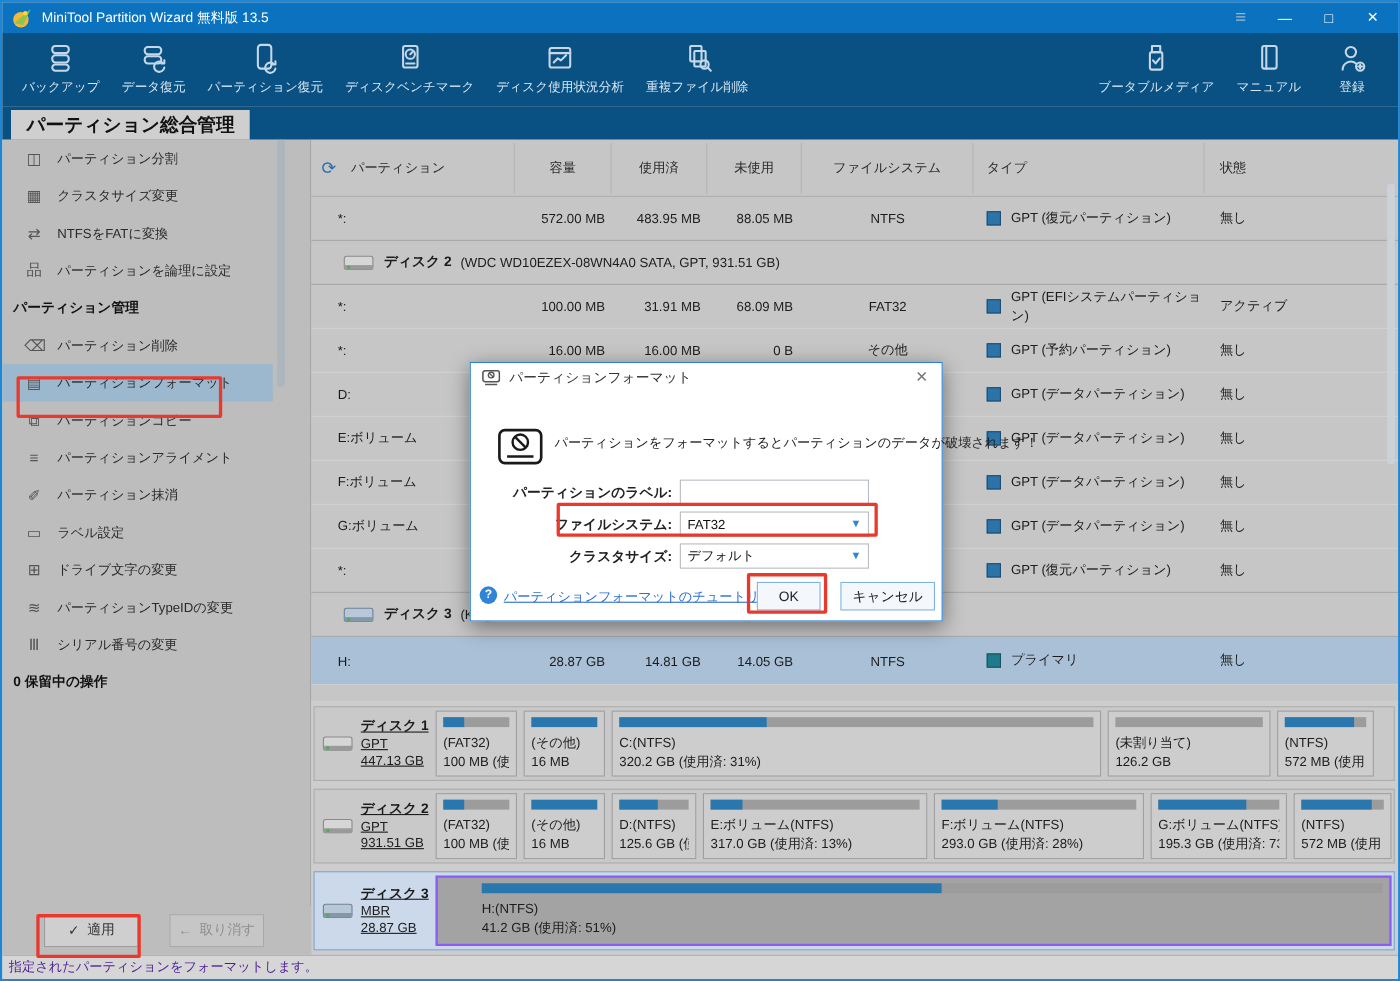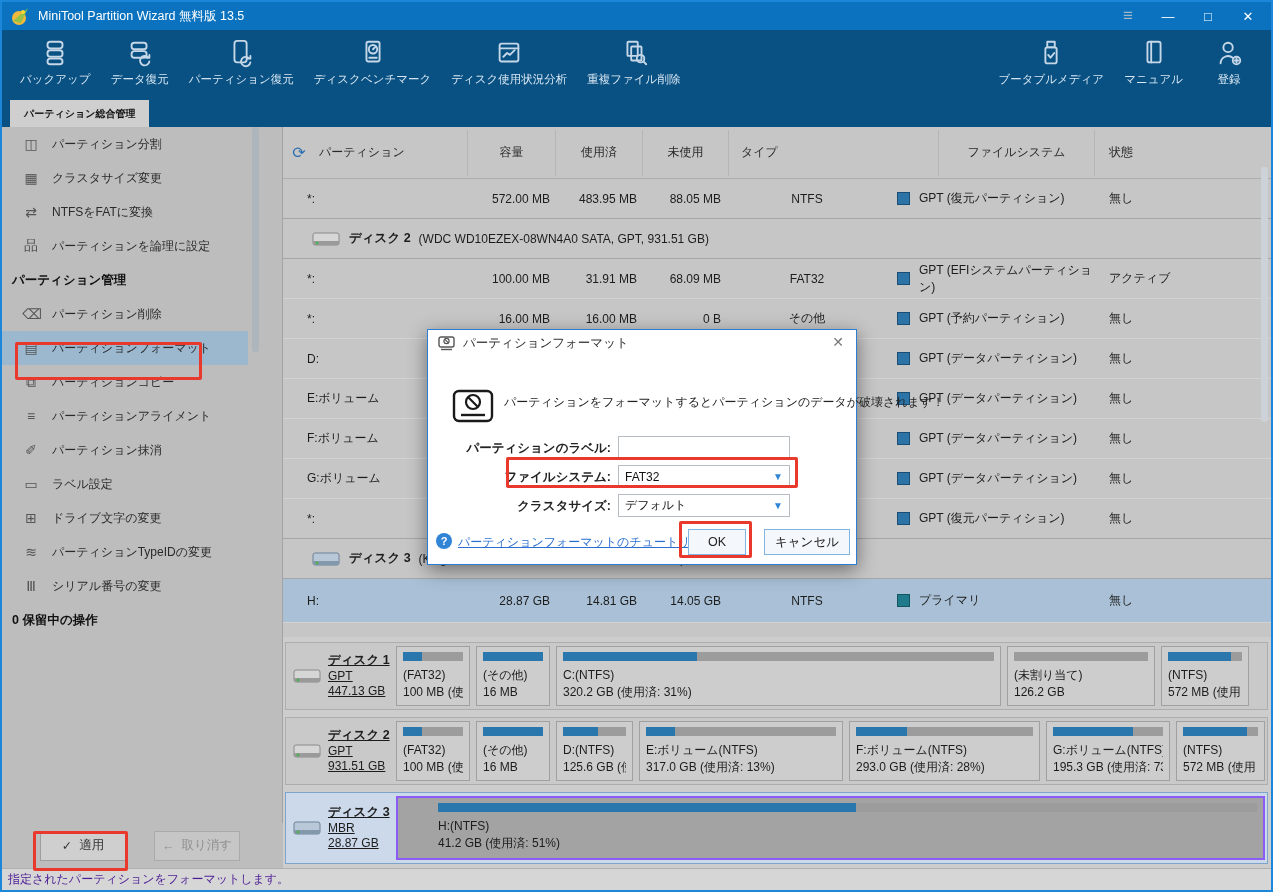--- a/index.html
+++ b/index.html
@@ -19,21 +19,21 @@
   .toolbar { position:absolute; left:0; top:28px; right:0; height:67px; background:#0a5183; display:flex; align-items:flex-start; padding:4px 6px 0 8px; }
   .tb-left { display:flex; }
   .tb-right { margin-left:auto; display:flex; }
   .tb-item { display:flex; flex-direction:column; align-items:center; padding:2px 10px; min-width:72px; cursor:default; }
   .tb-item .glyph { height:34px; display:flex; align-items:center; justify-content:center; }
   .tb-item .lbl { color:#d8e7f3; font-size:11.5px; white-space:nowrap; margin-top:2px; }
   .tbi { width:30px; height:30px; stroke:#c6d8e8; fill:none; stroke-width:2; stroke-linecap:round; stroke-linejoin:round; }
 
   
   .tabbar { position:absolute; left:0; top:95px; right:0; height:30px; background:#0a5183; }
-  .tab { position:absolute; left:8px; bottom:0; height:27px; background:#cfcfcf; color:#111; font-weight:bold; font-size:10px; display:flex; align-items:center; padding:0 14px; }
+  .tab { position:absolute; left:8px; bottom:0; height:27px; background:#cfcfcf; color:#111; font-weight:bold; font-size:17px; display:flex; align-items:center; padding:0 14px; }
 
   
   .sidebar { position:absolute; left:0; top:125px; width:281px; bottom:22px; background:#bdbdbd; border-right:1px solid #a3a3a3; }
   .side-item { display:flex; align-items:center; height:34px; padding-left:20px; gap:12px; color:#2a2a2a; cursor:default; }
   .side-item .sic { width:18px; text-align:center; color:#555; font-size:14px; }
   .side-item.selected { background:#9cb8cf; width:246px; }
   .side-header { height:34px; display:flex; align-items:center; padding-left:10px; font-weight:bold; color:#111; font-size:12.5px; }
   .side-scroll { position:absolute; left:250px; top:125px; width:7px; height:225px; background:#aeb6bd; border-radius:3px; }
 
   .bottom-buttons { position:absolute; left:0; bottom:22px; width:281px; height:45px; background:#bdbdbd; display:flex; align-items:center; gap:28px; padding-left:38px; }
@@ -289,22 +289,22 @@
 
   <div class="main">
     <div class="thead">
       <div class="hc c-part">
           <span class="refresh">⟳</span>
           <span>パーティション</span>
         </div>
       <div class="hc c-cap">容量</div>
       <div class="hc c-used">使用済</div>
       <div class="hc c-unused">未使用</div>
+      <div class="hc c-fs">ファイルシステム</div>
       <div class="hc c-type">タイプ</div>
-      <div class="hc c-fs">ファイルシステム</div>
       <div class="hc c-status">状態</div>
     </div>
 
     <div class="trow">
       <span class="c-part">*:</span>
       <span class="c-cap">572.00 MB</span>
       <span class="c-used">483.95 MB</span>
       <span class="c-unused">88.05 MB</span>
       <span class="c-fs">NTFS</span>
       <span class="c-type">

